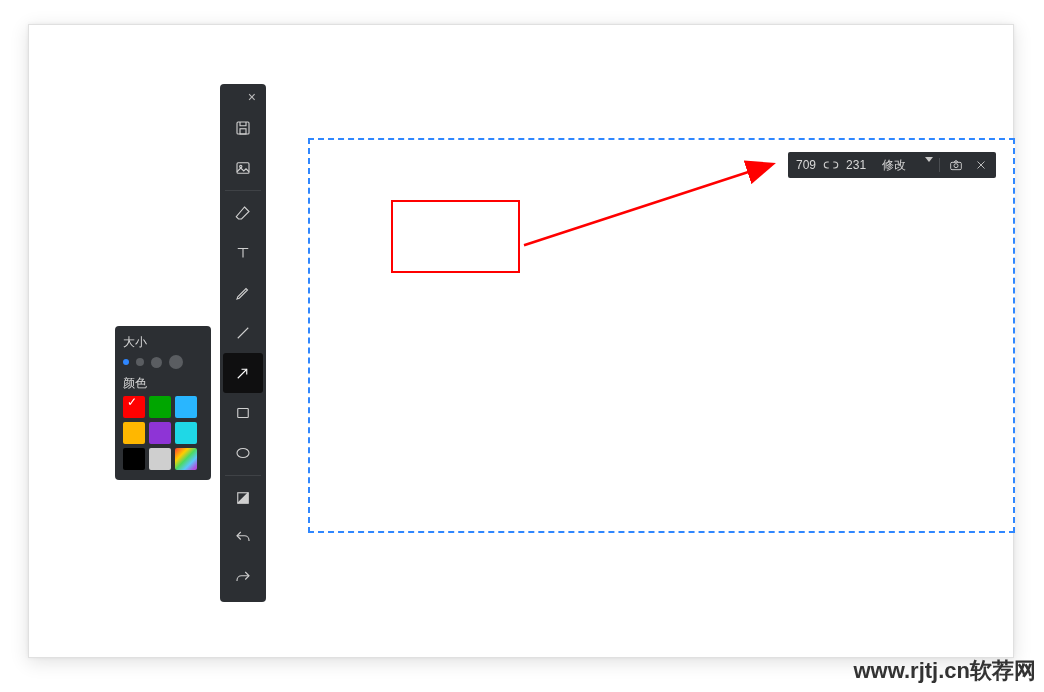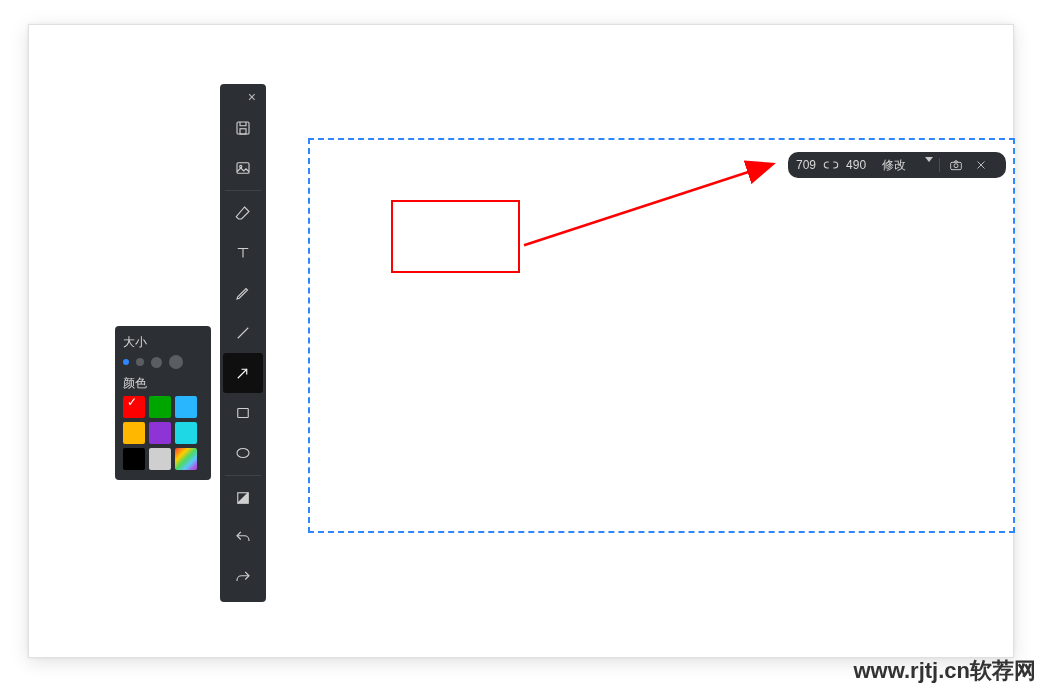--- a/index.html
+++ b/index.html
@@ -116,26 +116,26 @@
     border: 2px solid #ff0000;
   }
 
   
   .info-bar {
     position: absolute;
     left: 759px;
     top: 127px;
     height: 26px;
     background: #2c2f33;
-    border-radius: 10px;
+    border-radius: 2px;
     color: #d8d8d8;
     font-size: 12px;
     display: flex;
     align-items: center;
-    padding: 0 16px 0 8px;
+    padding: 0 6px 0 8px;
     gap: 6px;
   }
   .info-sep { width: 1px; height: 14px; background: #4a4d51; }
   .info-drop { display: inline-flex; align-items: flex-start; gap: 19px; cursor: pointer; }
   .info-drop .caret { width: 0; height: 0; border-left: 4px solid transparent; border-right: 4px solid transparent; border-top: 5px solid #c8c8c8; }
   .link-icon { display: inline-flex; }
   .link-icon svg { width: 18px; height: 12px; }
   .lock-icon svg, .close-icon svg { width: 14px; height: 14px; stroke: #cfcfcf; fill: none; stroke-width: 1.5; }
   .cam-icon svg { width: 16px; height: 16px; stroke: #cfcfcf; fill: none; stroke-width: 1.4; }
   .info-btn { display: flex; align-items: center; cursor: pointer; padding: 0 2px; }
@@ -267,21 +267,21 @@
   <div class="red-rect"></div>
 
   <div class="info-bar">
     <span>709</span>
     <span class="link-icon">
       <svg viewBox="0 0 24 16">
           <path d="M8 8a4 4 0 010-0" stroke="none"></path>
           <path d="M9 4H7a4 4 0 000 8h2M15 4h2a4 4 0 010 8h-2" stroke="#cfcfcf" fill="none" stroke-width="1.4"></path>
         </svg>
     </span>
-    <span>490</span>
+    <span>231</span>
     <span style="width:4px"></span>
     <span class="info-drop">
       <span>修改</span>
       <span class="caret"></span>
     </span>
     <span class="info-sep"></span>
     <span class="info-btn cam-icon">
       <svg viewBox="0 0 24 24">
           <rect x="4" y="8" width="16" height="11" rx="2"></rect>
           <path d="M9 8l1.5-2h3L15 8"></path>

